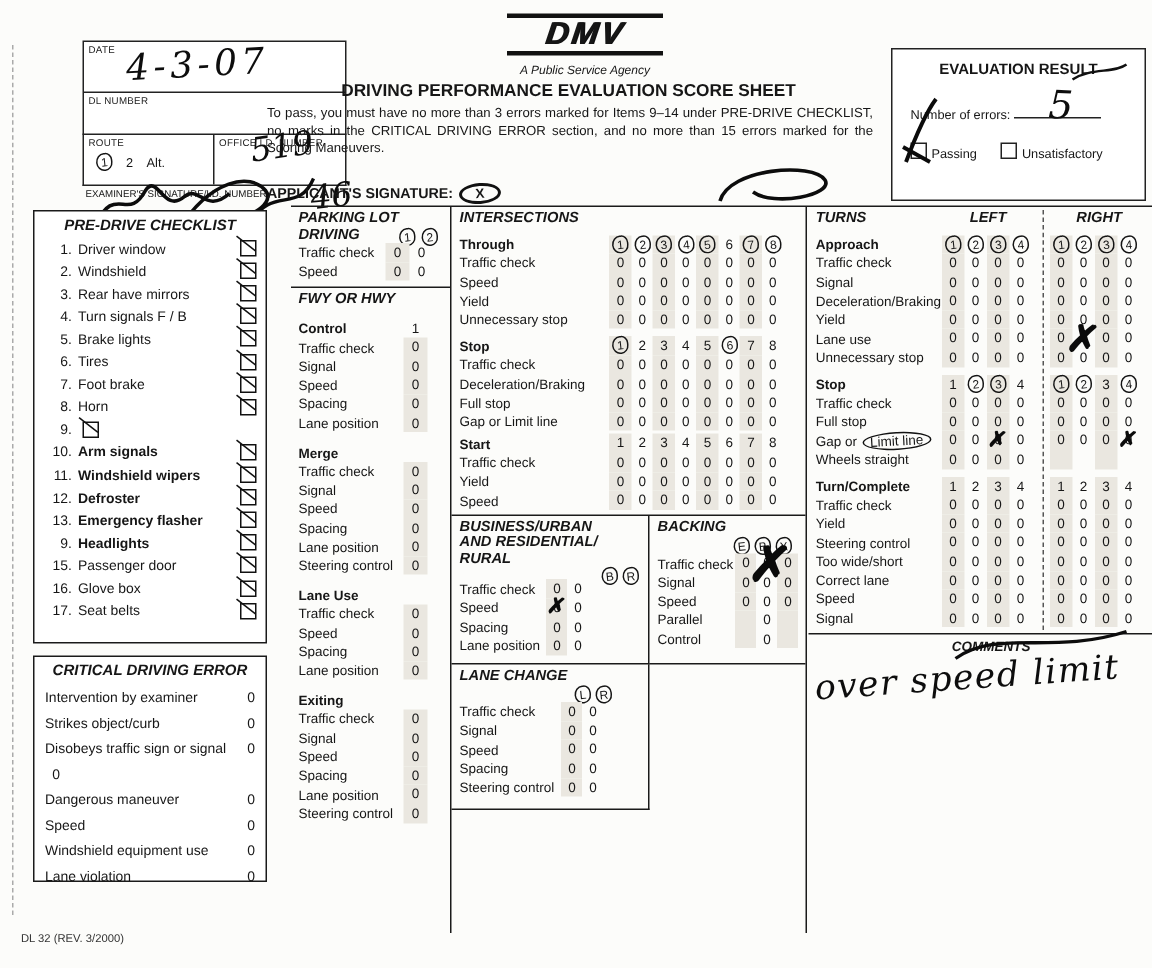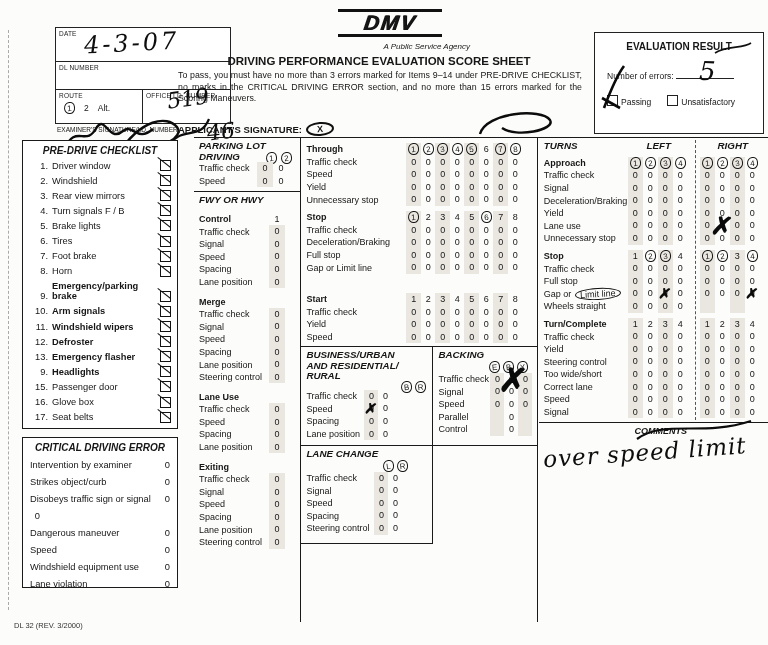--- a/index.html
+++ b/index.html
@@ -25,21 +25,21 @@
   .hw-date{position:absolute;left:28px;top:1px;font-size:24px;letter-spacing:3px;transform:rotate(-3deg)}
   .hw-office{position:absolute;left:24px;top:-4px;font-size:22px;transform:rotate(-8deg)}
   #examiner-label{font-size:6.5px;padding:2px 0 0 2px}
 
   
   #logo{width:120px;text-align:center}
   #logo .bar{height:3px;background:#111;margin:1px 8px}
   #logo .dmv{font-weight:900;font-style:italic;font-size:21px;letter-spacing:2px;
              transform:skewX(-8deg);line-height:20px;
              text-shadow:1px 0 #111}
-  #tagline{font-size:8px;font-style:italic;text-align:right;width:160px}
+  #tagline{font-size:8px;font-style:italic;text-align:center;width:160px}
   #sheet-title{font-size:11.5px;font-weight:bold;text-align:center;width:402px}
   #instructions{font-size:8.8px;line-height:11.5px;width:404px;text-align:justify}
   #applicant-row{font-size:9.5px;font-weight:bold;display:flex;align-items:center;gap:4px}
   .sig-oval{display:inline-block;border:2px solid #111;border-radius:50%;padding:0 9px;
             font-size:9px;transform:rotate(-4deg)}
 
   
   #eval-box{border:1.4px solid #222;width:168px;height:100px;background:#fff}
   #eval-title{font-size:10px;font-weight:bold;text-align:center;margin-top:8px}
   #errors-line{font-size:8.5px;margin:18px 0 0 12px;position:relative}
@@ -169,21 +169,21 @@
         <span class="pd-label">Driver window</span>
         <span class="cb"></span>
       </div>
       <div class="pd-row">
         <span class="pd-num">2.</span>
         <span class="pd-label">Windshield</span>
         <span class="cb"></span>
       </div>
       <div class="pd-row">
         <span class="pd-num">3.</span>
-        <span class="pd-label">Rear view mirrors</span>
+        <span class="pd-label">Rear have mirrors</span>
         <span class="cb"></span>
       </div>
       <div class="pd-row">
         <span class="pd-num">4.</span>
         <span class="pd-label">Turn signals   F / B</span>
         <span class="cb"></span>
       </div>
       <div class="pd-row">
         <span class="pd-num">5.</span>
         <span class="pd-label">Brake lights</span>
@@ -199,21 +199,20 @@
         <span class="pd-label">Foot brake</span>
         <span class="cb"></span>
       </div>
       <div class="pd-row">
         <span class="pd-num">8.</span>
         <span class="pd-label">Horn</span>
         <span class="cb"></span>
       </div>
       <div class="pd-row">
         <span class="pd-num">9.</span>
-        <span class="pd-label b">Emergency/parking brake</span>
         <span class="cb"></span>
       </div>
       <div class="pd-row">
         <span class="pd-num">10.</span>
         <span class="pd-label b">Arm signals</span>
         <span class="cb"></span>
       </div>
       <div class="pd-row">
         <span class="pd-num">11.</span>
         <span class="pd-label b">Windshield wipers</span>
@@ -417,20 +416,21 @@
           <div class="g-row">
             <span class="lbl" style="width: 70px;">Steering control</span>
             <span class="g-cell stripe" style="width: 16px;">0</span>
           </div>
         </div>
       </div>
   </div>
 
   <div class="abs" style="left:107.4px;top:0;width:236px;height:484px;border-right:1.4px solid #1a1a1a">
     <div style="border-bottom:1.4px solid #1a1a1a;padding-bottom:3px">
+      <div class="sec-title">INTERSECTIONS</div>
       <div>
           <div style="margin-top: 5px;">
             <div class="g-row">
               <span class="lbl name" style="width: 100px;">Through</span>
               <span class="g-cell stripe" style="width: 14.5px;"><span class="circ">1</span></span>
               <span class="g-cell" style="width: 14.5px;"><span class="circ">2</span></span>
               <span class="g-cell stripe" style="width: 14.5px;"><span class="circ">3</span></span>
               <span class="g-cell" style="width: 14.5px;"><span class="circ">4</span></span>
               <span class="g-cell stripe" style="width: 14.5px;"><span class="circ">5</span></span>
               <span class="g-cell" style="width: 14.5px;"><span>6</span></span>
@@ -532,21 +532,21 @@
               <span class="g-cell stripe" style="width: 14.5px;">0</span>
               <span class="g-cell" style="width: 14.5px;">0</span>
               <span class="g-cell stripe" style="width: 14.5px;">0</span>
               <span class="g-cell" style="width: 14.5px;">0</span>
               <span class="g-cell stripe" style="width: 14.5px;">0</span>
               <span class="g-cell" style="width: 14.5px;">0</span>
               <span class="g-cell stripe" style="width: 14.5px;">0</span>
               <span class="g-cell" style="width: 14.5px;">0</span>
             </div>
           </div>
-          <div style="margin-top: 19px;">
+          <div style="margin-top: 2px;">
             <div class="g-row">
               <span class="lbl name" style="width: 100px;">Start</span>
               <span class="g-cell stripe" style="width: 14.5px;"><span>1</span></span>
               <span class="g-cell" style="width: 14.5px;"><span>2</span></span>
               <span class="g-cell stripe" style="width: 14.5px;"><span>3</span></span>
               <span class="g-cell" style="width: 14.5px;"><span>4</span></span>
               <span class="g-cell stripe" style="width: 14.5px;"><span>5</span></span>
               <span class="g-cell" style="width: 14.5px;"><span>6</span></span>
               <span class="g-cell stripe" style="width: 14.5px;"><span>7</span></span>
               <span class="g-cell" style="width: 14.5px;"><span>8</span></span>

